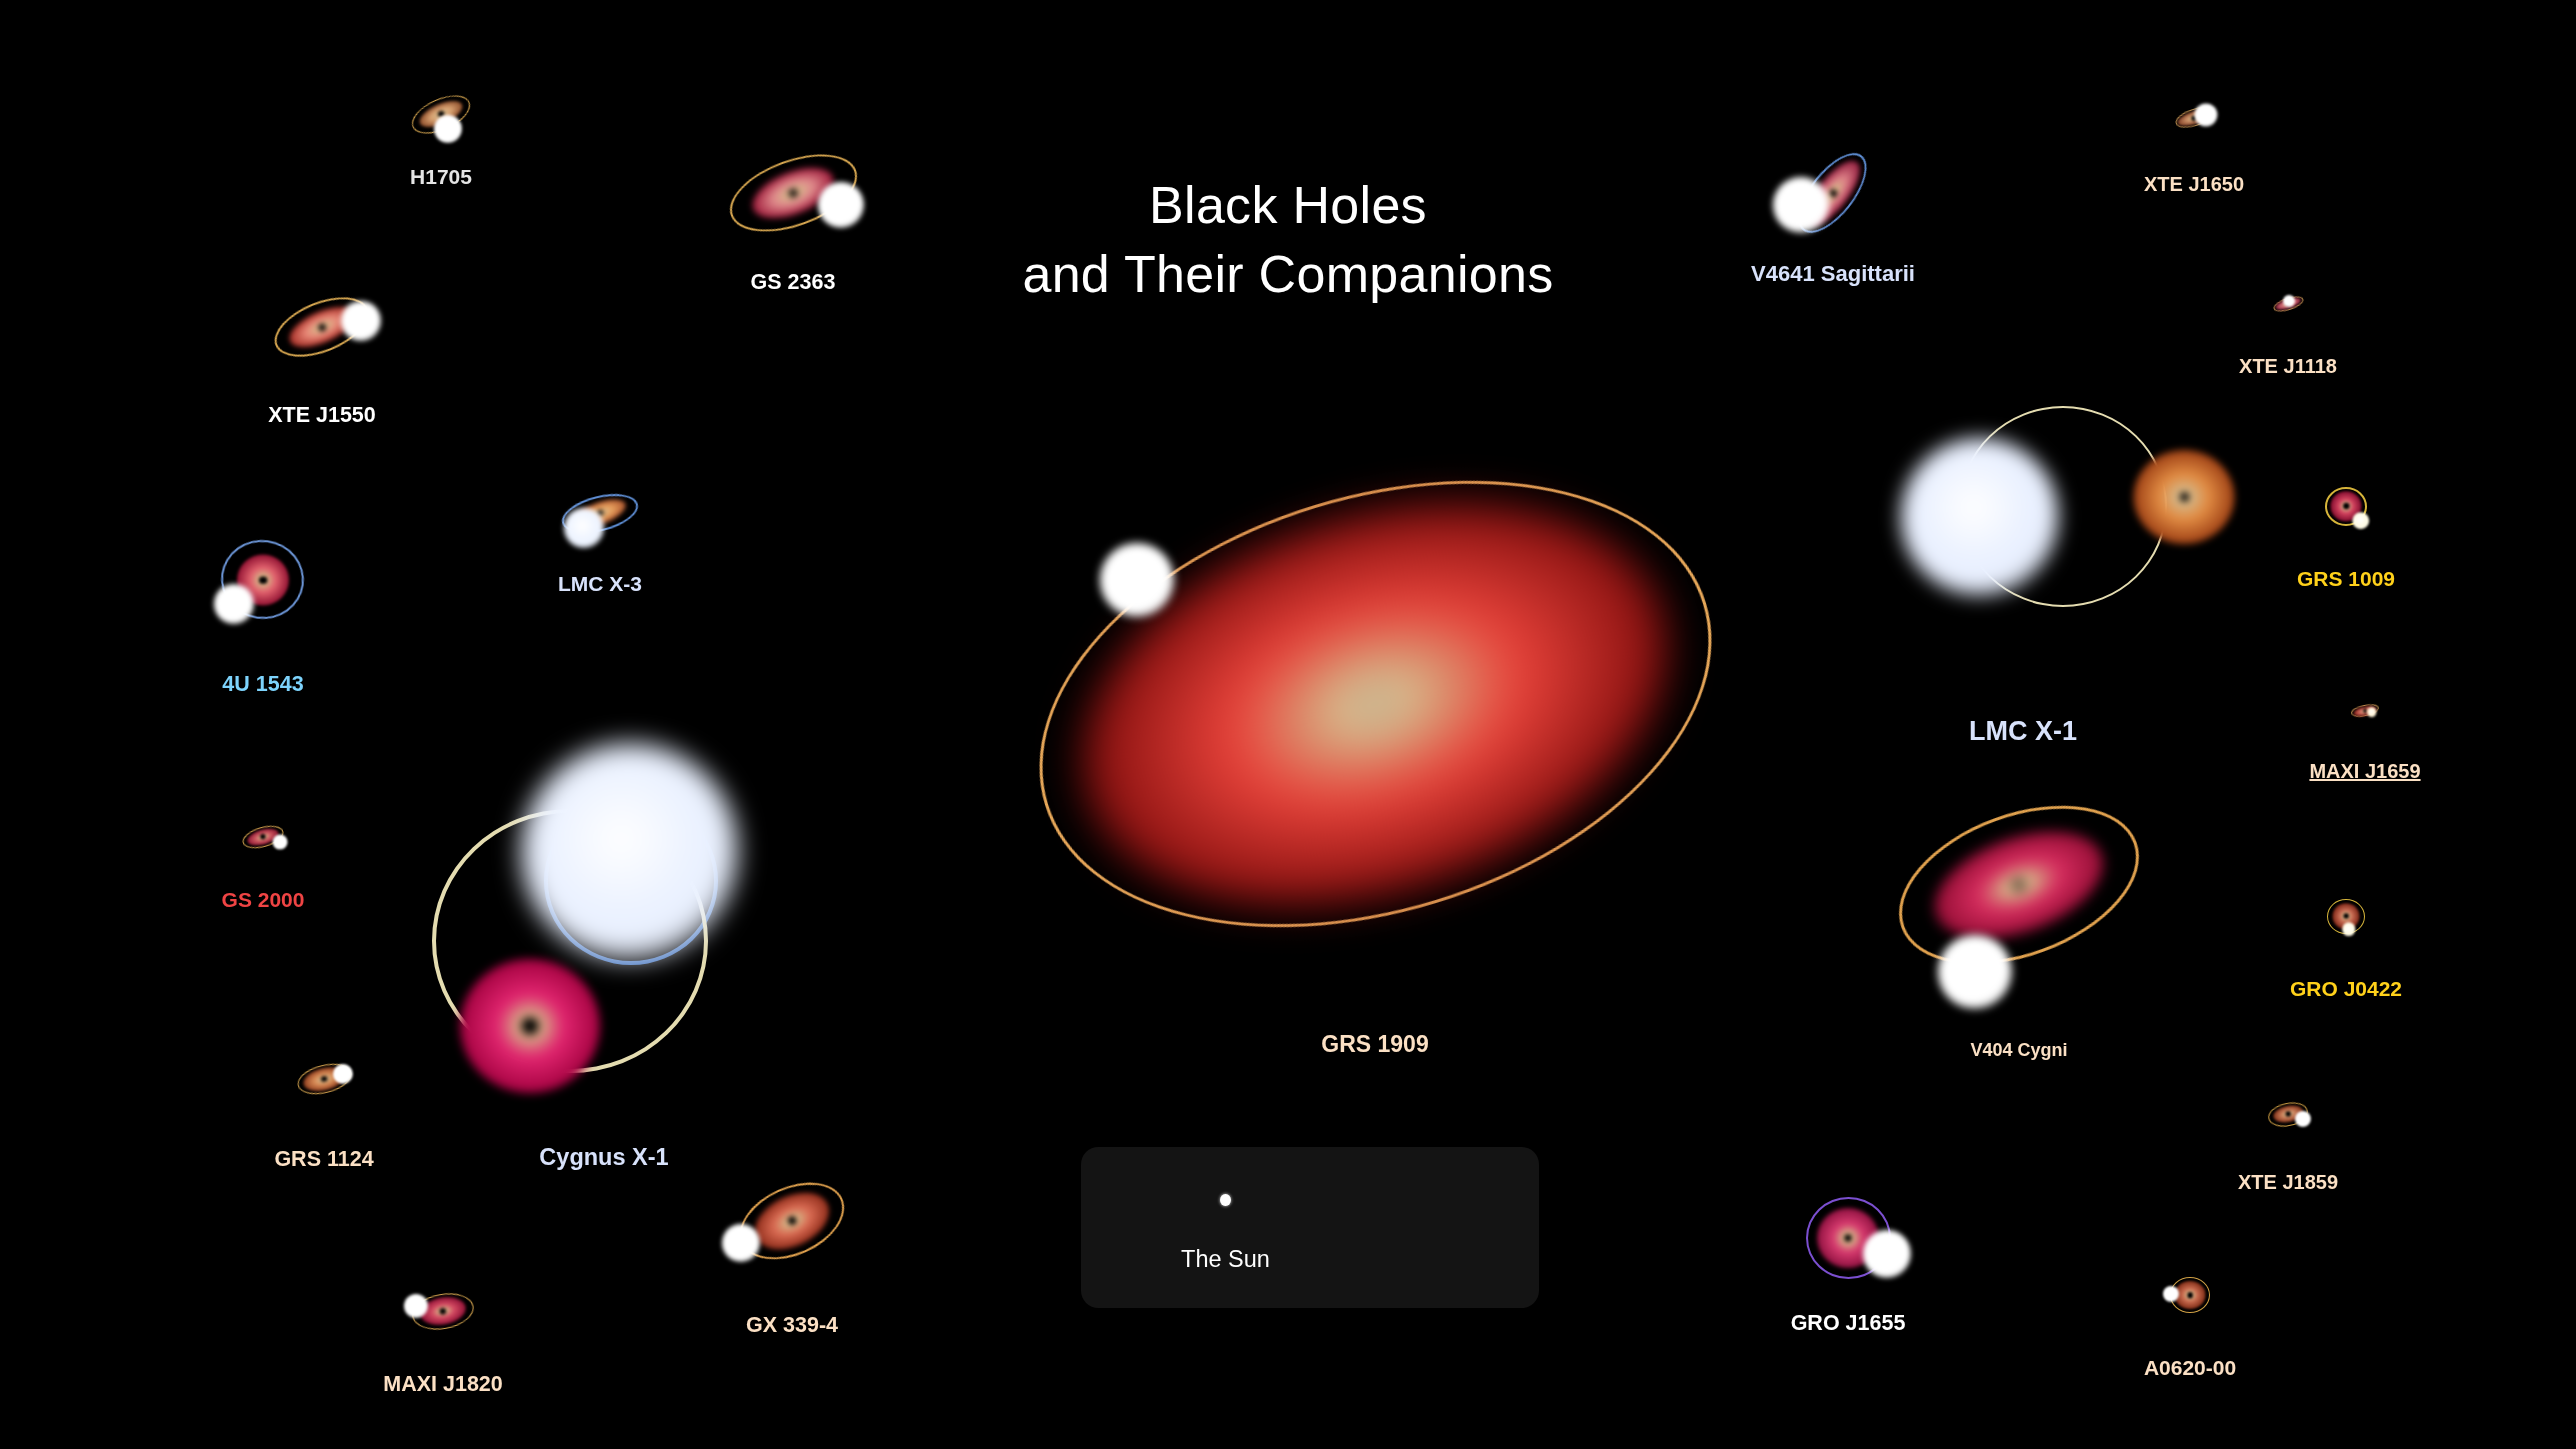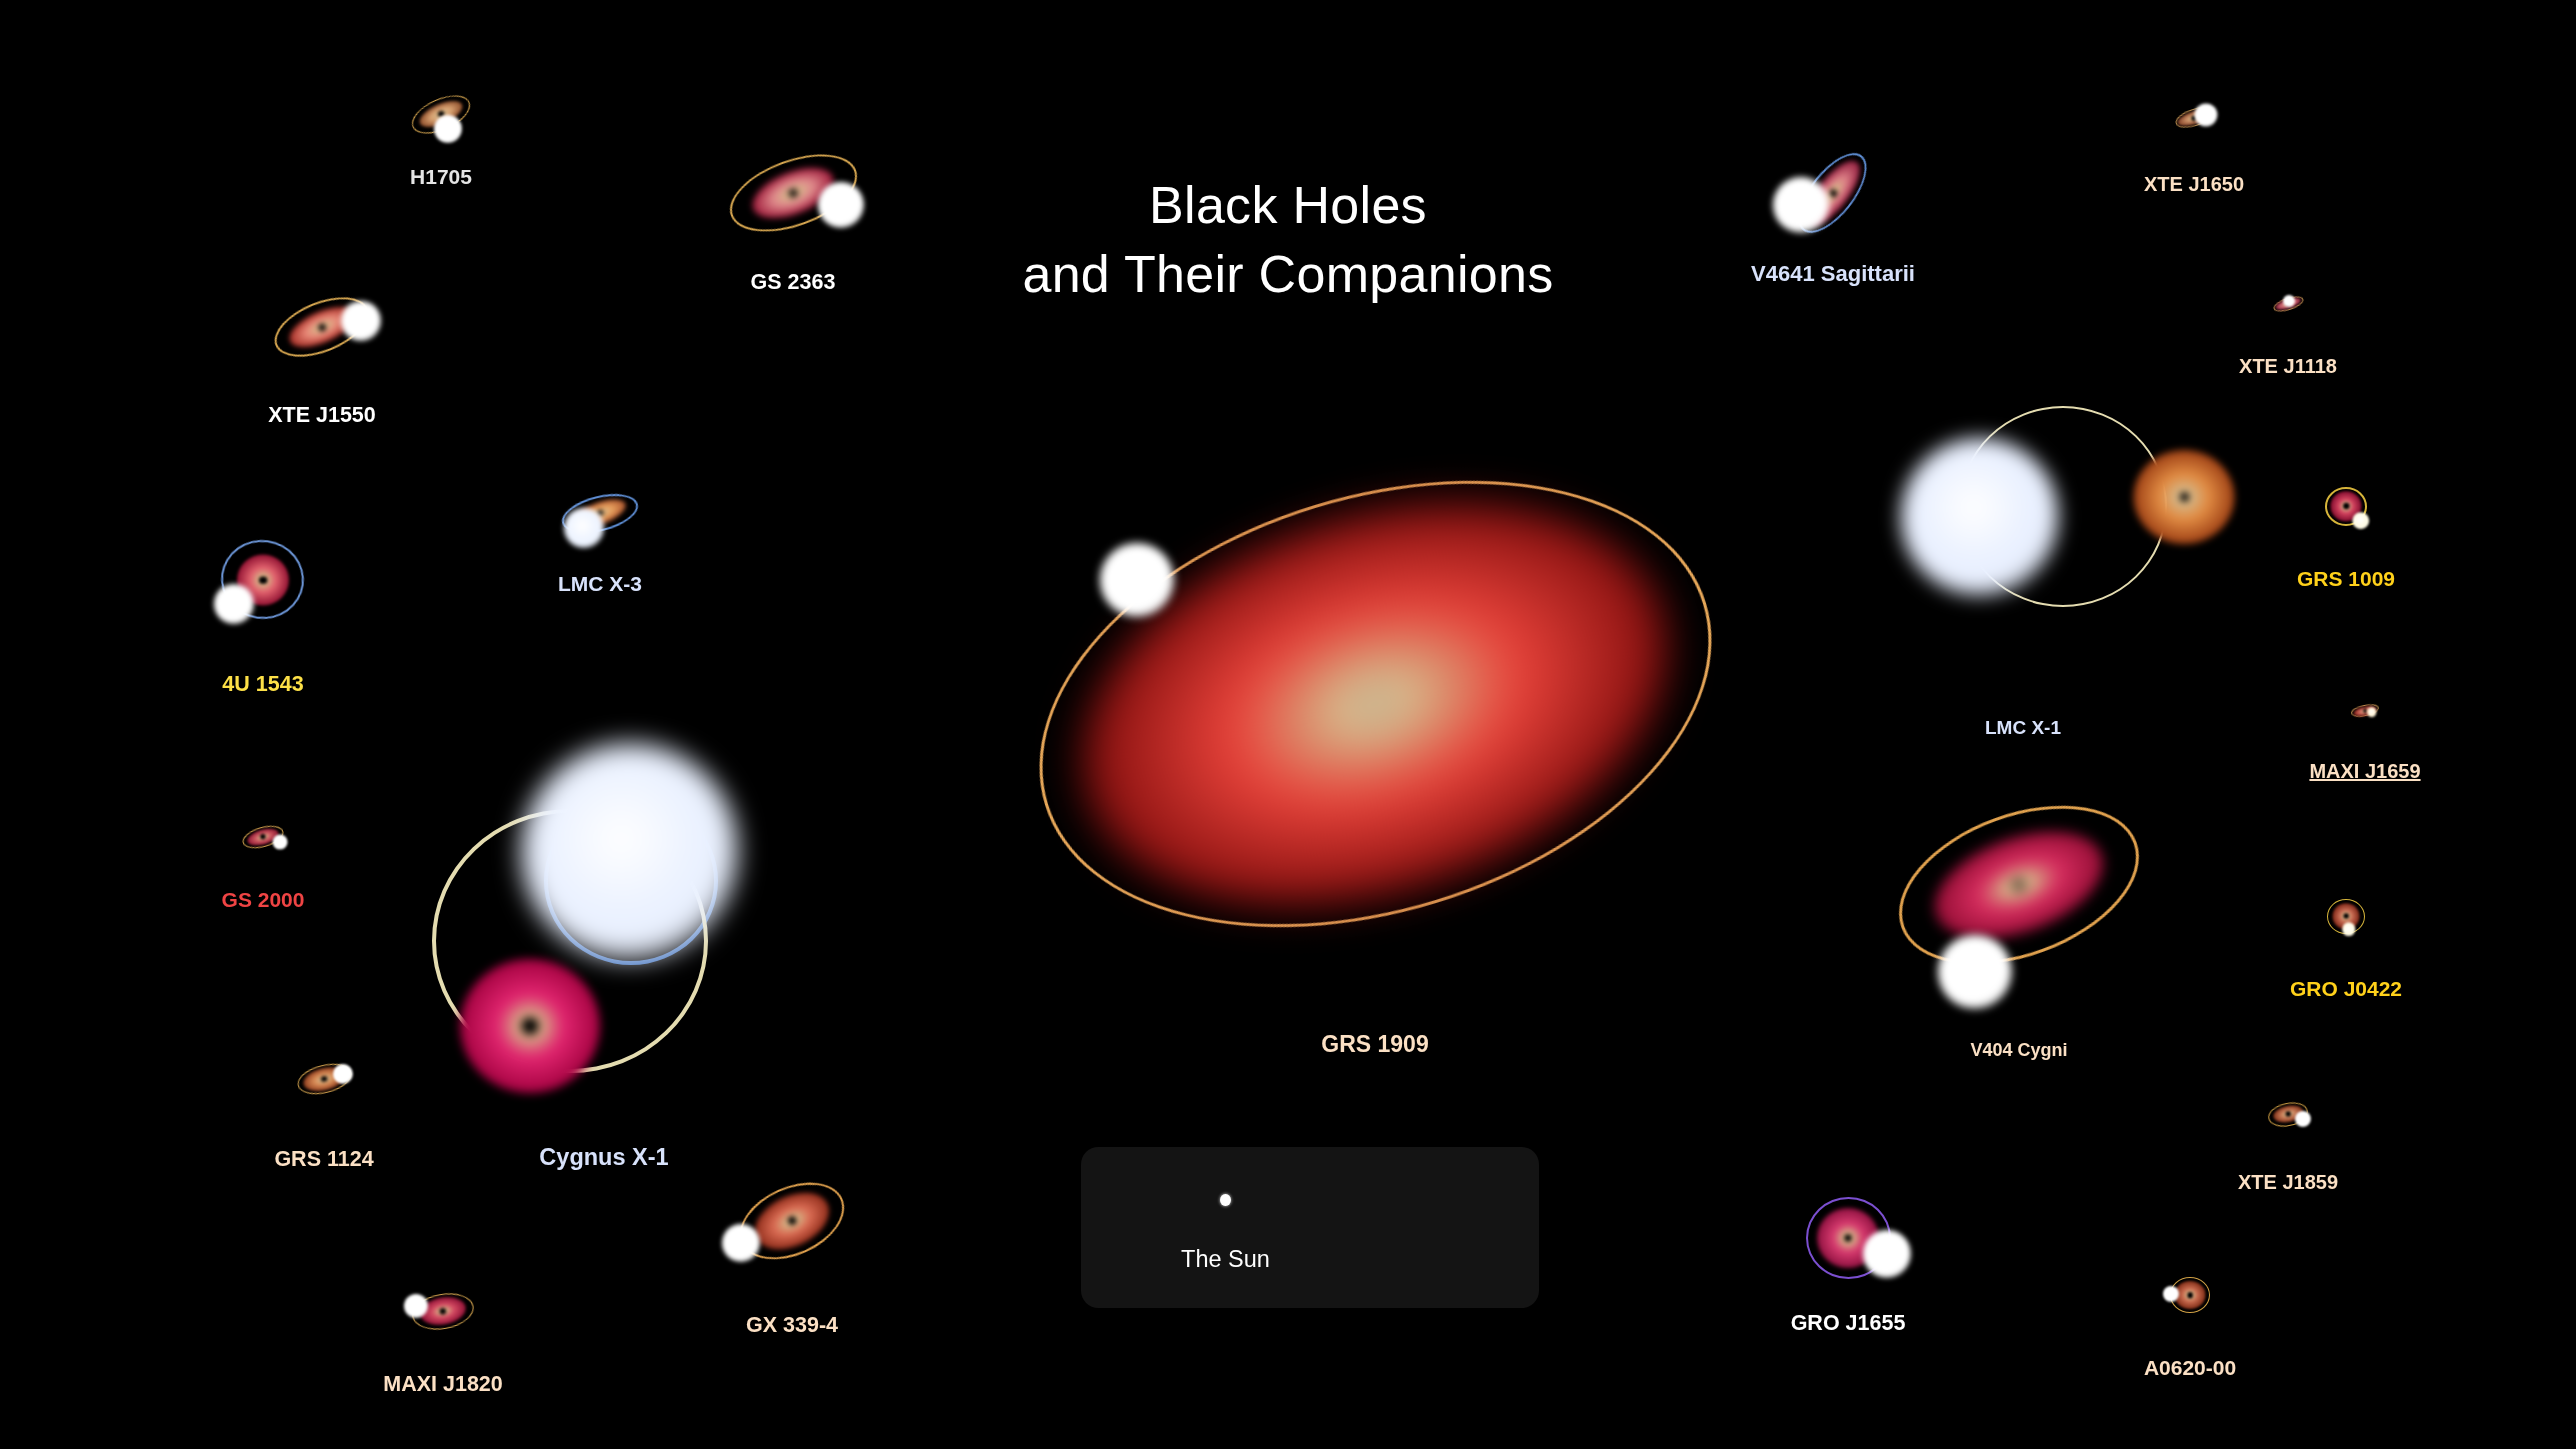--- a/index.html
+++ b/index.html
@@ -187,29 +187,29 @@
         </div>
         <div class="star" style="width: 40px; height: 40px; left: -16px; top: 14.8px; background: radial-gradient(circle at 46% 44%, rgb(255, 255, 255) 0%, rgb(238, 244, 255) 46%, rgb(238, 244, 255) 62%, rgba(255, 255, 255, 0) 100%); filter: blur(2.4px);"></div>
         <div class="sys-label" style="top: 60px; color: rgb(216, 226, 251); font-size: 21px;">LMC X-3</div>
       </div>
       <div class="system" style="left: 263px; top: 580px;">
         <div class="orbit" style="width: 83px; height: 79px; border-width: 2.3px; border-color: rgb(108, 150, 216); margin-left: -42px; margin-top: -40px; transform: rotate(8deg); filter: blur(0.3px);"></div>
         <div class="disk" style="width: 52px; height: 51px; --rot: 0deg; --dblur: 1.8px; margin-left: 0px; margin-top: 0px; background: radial-gradient(rgba(250, 235, 200, 0.95) 0%, rgba(250, 215, 160, 0.85) 9%, rgb(224, 96, 108) 34%, rgb(142, 15, 48) 72%, rgba(0, 0, 0, 0) 100%);">
           <div class="bh" style="width: 6.7px; height: 6.7px;"></div>
         </div>
         <div class="star" style="width: 40px; height: 40px; left: -29.5px; top: 24px; background: radial-gradient(circle at 46% 44%, rgb(255, 255, 255) 0%, rgb(255, 255, 255) 46%, rgb(255, 255, 255) 62%, rgba(255, 255, 255, 0) 100%); filter: blur(2.4px);"></div>
-        <div class="sys-label" style="top: 94px; color: #fde047; font-size: 21.5px;">4U 1543</div>
+        <div class="sys-label" style="top: 94px; color: #7dd3fc; font-size: 21.5px;">4U 1543</div>
       </div>
       <div class="system" style="left: 2023px; top: 517px;">
         <div class="orbit" style="width: 208px; height: 201px; border-width: 2.7px; border-color: rgb(228, 220, 176); margin-left: -64px; margin-top: -111px; transform: rotate(0deg); filter: blur(0.3px);"></div>
         <div class="disk" style="width: 101px; height: 94px; --rot: 0deg; --dblur: 3.5px; margin-left: 161px; margin-top: -20px; background: radial-gradient(rgba(250, 235, 200, 0.95) 0%, rgba(250, 215, 160, 0.85) 9%, rgb(224, 138, 66) 34%, rgb(154, 60, 18) 72%, rgba(0, 0, 0, 0) 100%);">
           <div class="bh" style="width: 8px; height: 8px;"></div>
         </div>
         <div class="star" style="width: 158px; height: 158px; left: -43px; top: 0px; background: radial-gradient(circle at 46% 44%, rgb(255, 255, 255) 0%, rgb(233, 240, 255) 46%, rgb(233, 240, 255) 62%, rgba(255, 255, 255, 0) 100%); filter: blur(9.5px);"></div>
-        <div class="sys-label" style="top: 201px; color: rgb(216, 226, 251); font-size: 19px;">LMC X-1</div>
+        <div class="sys-label" style="top: 201px; color: rgb(216, 226, 251); font-size: 27px;">LMC X-1</div>
       </div>
       <div class="system" style="left: 2346px; top: 506px;">
         <div class="orbit" style="width: 42px; height: 39px; border-width: 2px; border-color: rgb(214, 180, 58); margin-left: -21px; margin-top: -19.5px; transform: rotate(0deg); filter: blur(0.3px);"></div>
         <div class="disk" style="width: 31px; height: 29.5px; --rot: 0deg; --dblur: 1.1px; margin-left: 0px; margin-top: 0px; background: radial-gradient(rgba(250, 235, 200, 0.95) 0%, rgba(250, 215, 160, 0.85) 9%, rgb(210, 66, 94) 34%, rgb(126, 10, 44) 72%, rgba(0, 0, 0, 0) 100%);">
           <div class="bh" style="width: 5.4px; height: 5.4px;"></div>
         </div>
         <div class="star" style="width: 17.4px; height: 17.4px; left: 14.8px; top: 14.8px; background: radial-gradient(circle at 46% 44%, rgb(255, 255, 255) 0%, rgb(255, 251, 230) 46%, rgb(255, 251, 230) 62%, rgba(255, 255, 255, 0) 100%); filter: blur(1px);"></div>
         <div class="sys-label" style="top: 62px; color: rgb(255, 209, 26); font-size: 21px;">GRS 1009</div>
       </div>
       <div class="system" style="left: 2365px; top: 711px;">

